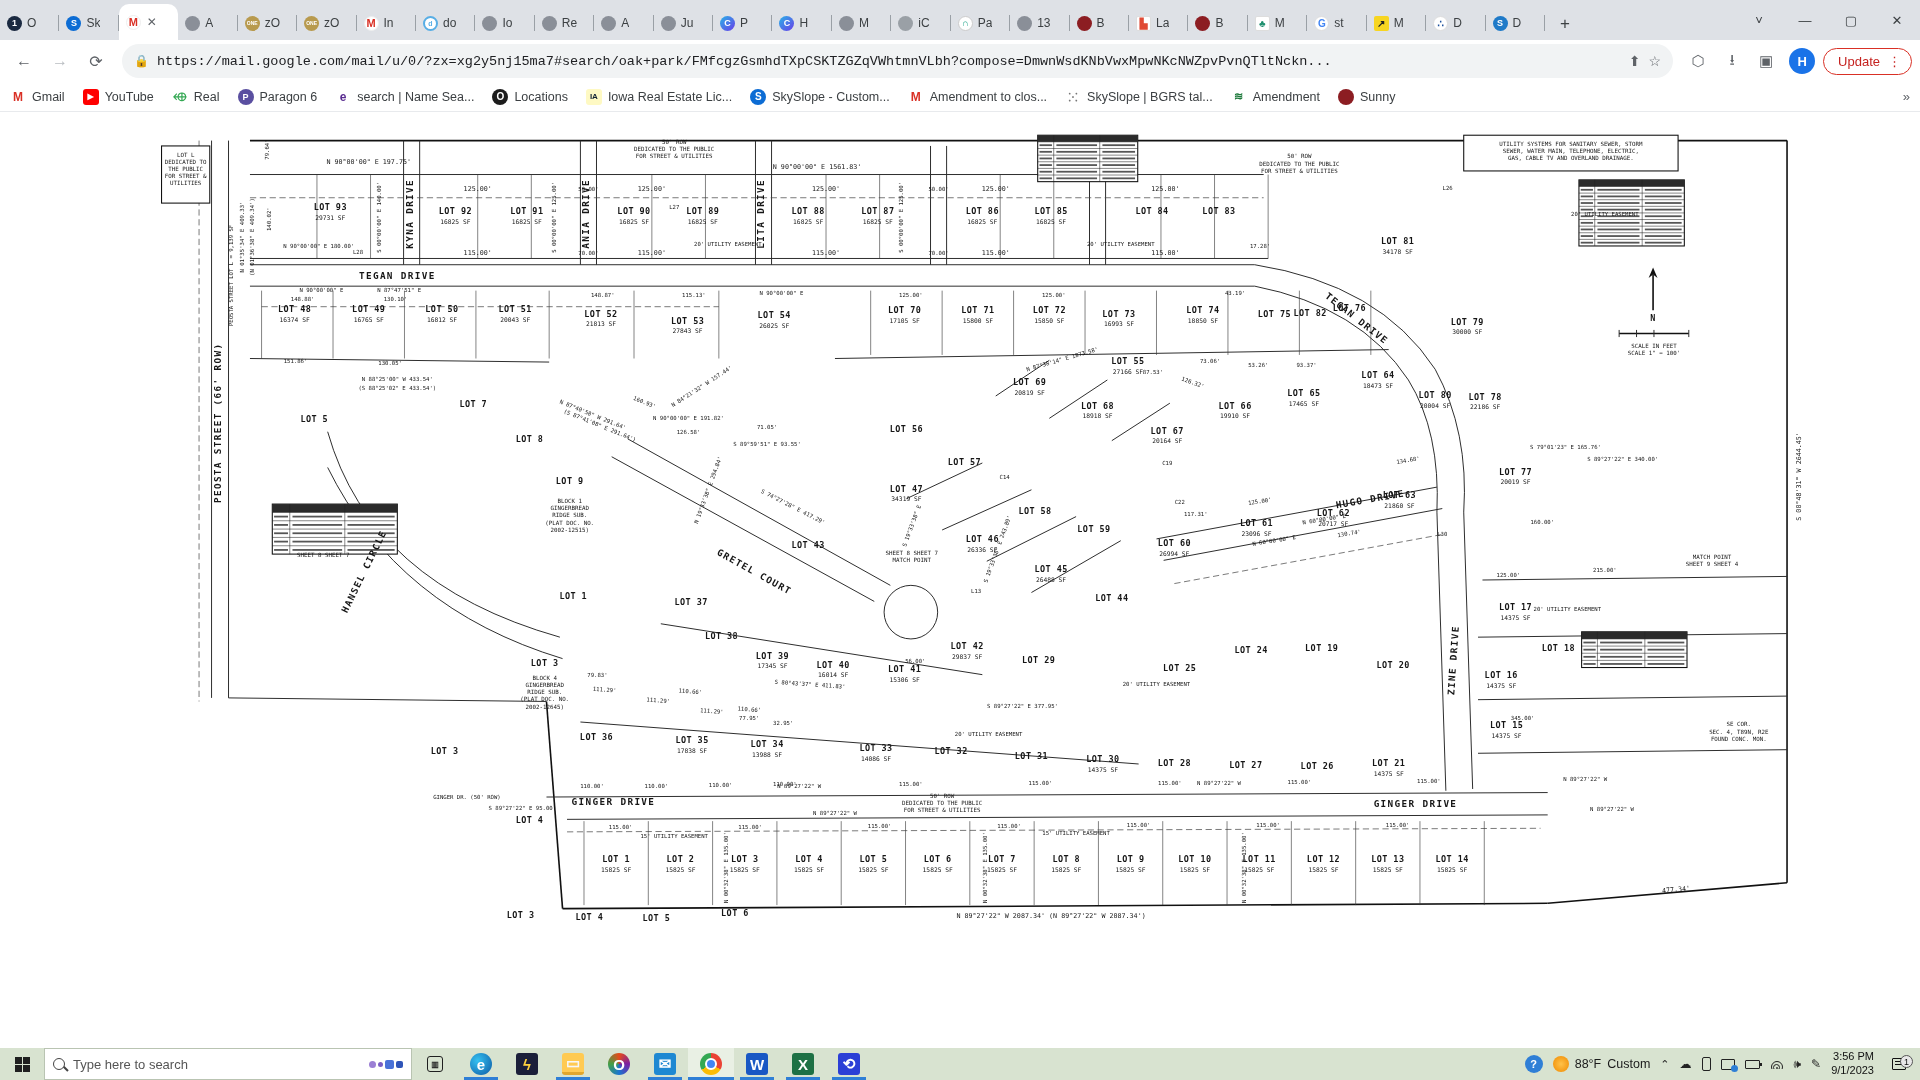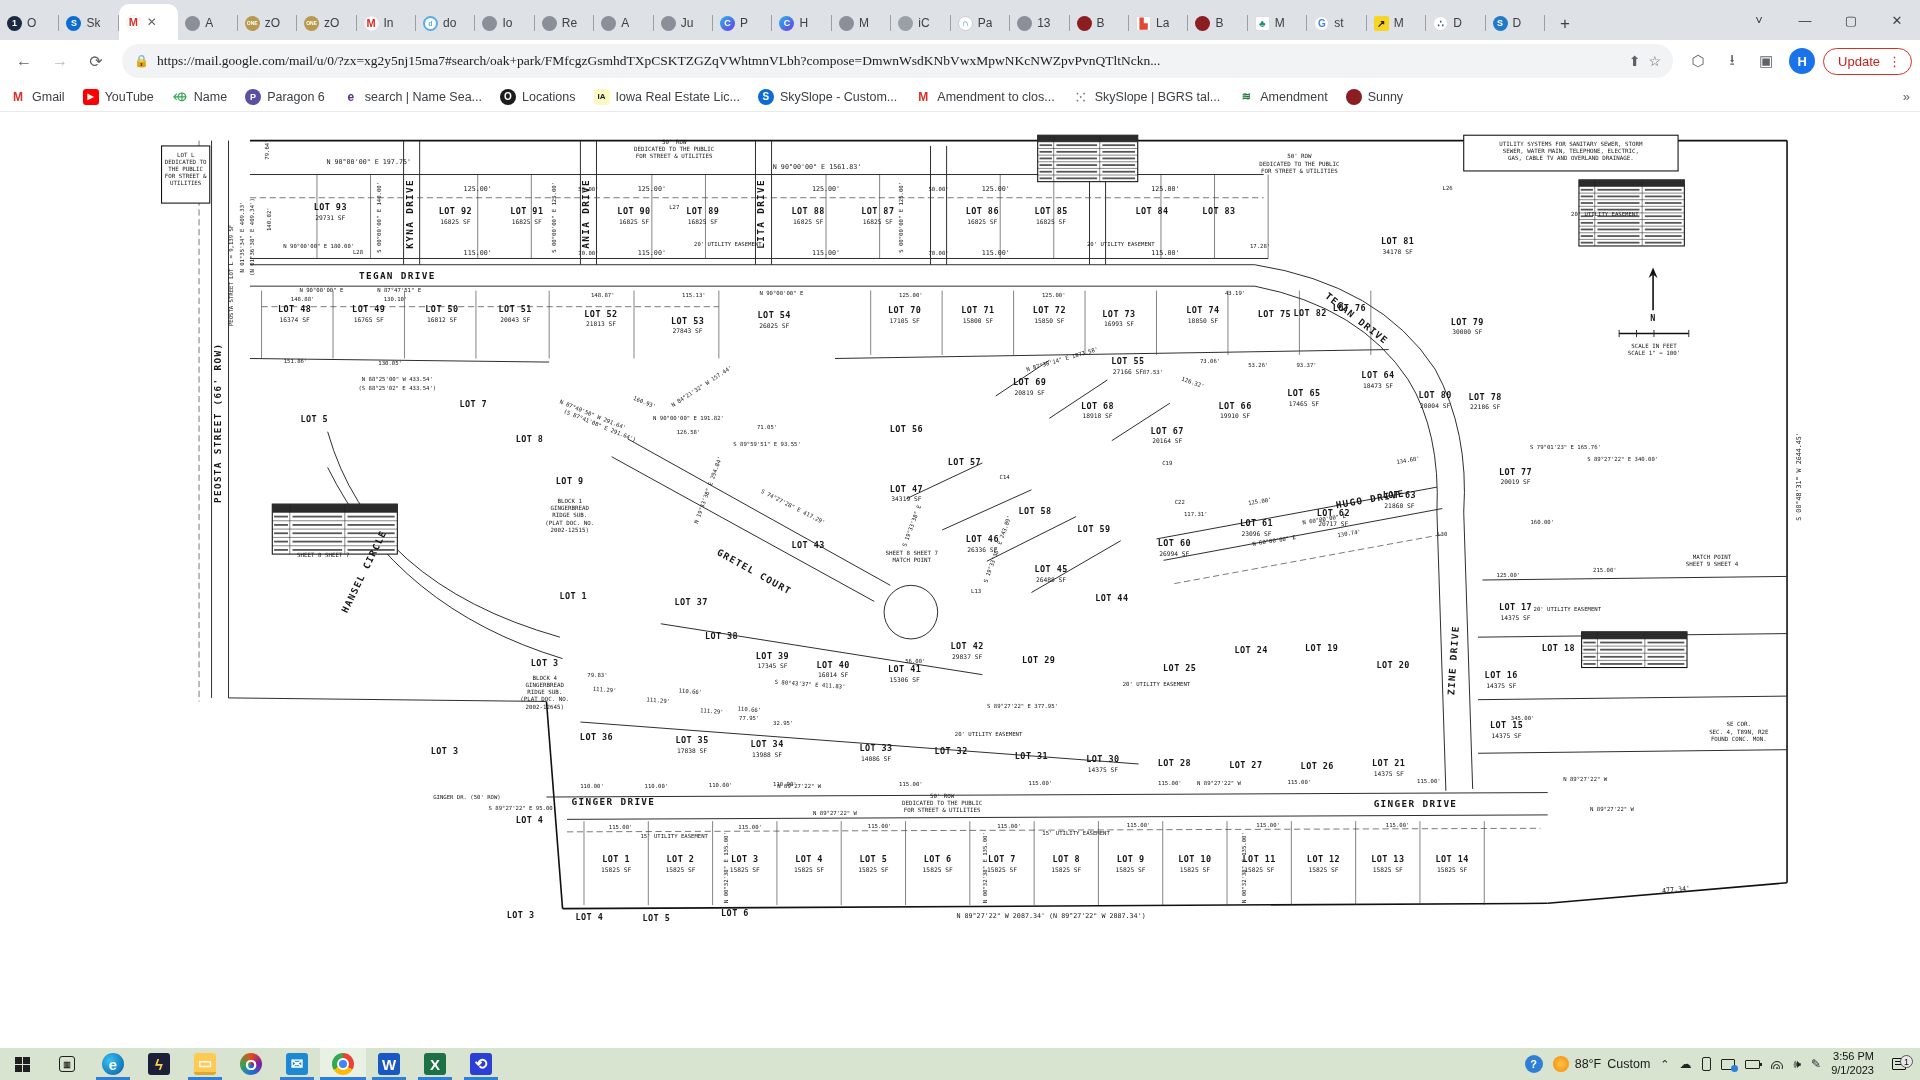--- a/index.html
+++ b/index.html
@@ -28,21 +28,21 @@
   #winctl { margin-left:auto; display:flex; align-items:center; height:40px; }
   #winctl .wbtn { width:46px; height:40px; display:flex; align-items:center; justify-content:center; color:#3c4043; font-size:13px; cursor:pointer; }
   #newtab { width:28px; height:28px; margin:0 4px 2px 6px; font-size:17px; color:#3c4043; display:flex; align-items:center; justify-content:center; cursor:pointer; }
 
   
   #toolbar { height:42px; background:#fff; display:flex; align-items:center; padding:0 8px; gap:4px; }
   .navbtn { width:32px; height:32px; border-radius:50%; display:flex; align-items:center; justify-content:center; font-size:16px; color:#5f6368; cursor:pointer; }
   .navbtn.dis { color:#b8bcc0; }
   #omnibox { flex:1; height:34px; background:#f1f3f4; border-radius:17px; display:flex; align-items:center; padding:0 12px; gap:8px; margin:0 6px; min-width:0; }
   #omnibox .lock { font-size:12px; color:#5f6368; }
-  #urltext { font-size:13.5px; color:#202124; white-space:nowrap; overflow:hidden; flex:1; font-family:Liberation Serif, serif; }
+  #urltext { font-size:13.5px; color:#202124; white-space:nowrap; overflow:hidden; flex:1; font-family:Liberation Mono, monospace; }
   #omnibox .obicon { font-size:14px; color:#5f6368; }
   .tbicon { width:30px; height:30px; display:flex; align-items:center; justify-content:center; font-size:15px; color:#5f6368; cursor:pointer; }
   #avatar { width:26px; height:26px; border-radius:50%; background:#1a73e8; color:#fff; font-size:13px; font-weight:bold; display:flex; align-items:center; justify-content:center; margin:0 4px; cursor:pointer; }
   #updatebtn { border:1px solid #d93025; border-radius:16px; color:#c5221f; font-size:13px; padding:5px 10px 5px 14px; display:flex; align-items:center; gap:8px; cursor:pointer; background:#fff; }
   #updatebtn .kebab { color:#c5221f; font-size:13px; letter-spacing:0; }
 
   
   #bookmarks { height:30px; background:#fff; border-bottom:1px solid #e8eaed; display:flex; align-items:center; padding:0 10px; gap:18px; }
   .bm { display:flex; align-items:center; gap:6px; cursor:pointer; }
   .bm .blabel { font-size:12.5px; color:#3c4043; white-space:nowrap; }
@@ -251,21 +251,21 @@
 <div class="bm">
       <span class="bicon b-gmail">M</span>
       <span class="blabel">Gmail</span>
     </div>
     <div class="bm">
       <span class="bicon b-yt">▶</span>
       <span class="blabel">YouTube</span>
     </div>
     <div class="bm">
       <span class="bicon b-maps">⬲</span>
-      <span class="blabel">Name</span>
+      <span class="blabel">Real</span>
     </div>
     <div class="bm">
       <span class="bicon b-paragon">P</span>
       <span class="blabel">Paragon 6</span>
     </div>
     <div class="bm">
       <span class="bicon b-esearch">e</span>
       <span class="blabel">search | Name Sea...</span>
     </div>
     <div class="bm">
@@ -872,20 +872,30 @@
 
 <div id="taskbar">
   <div id="startbtn">
     <div class="wingrid">
         <div></div>
         <div></div>
         <div></div>
         <div></div>
       </div>
   </div>
+  <div id="searchbox">
+    <span class="mag"></span>
+    <span id="searchtext">Type here to search</span>
+    <span class="sb-art">
+      <i style="width:7px;height:7px;background:#9b7fd4"></i>
+      <i style="width:5px;height:5px;background:#7b5fc4"></i>
+      <i style="width:9px;height:9px;background:#4a72d8;border-radius:2px"></i>
+      <i style="width:7px;height:7px;background:#2f54b8;border-radius:2px"></i>
+    </span>
+  </div>
   <div id="tbapps" style="display: flex;">
       <div class="tbapp">
         <span class="appglyph" style="background:transparent;color:#1f1f1f;border:1.5px solid #1f1f1f;width:16px;height:16px;font-size:8px">▥</span>
       </div>
       <div class="tbapp run">
         <span class="appglyph" style="background:radial-gradient(circle at 35% 35%,#35c1f1,#0c59a4);border-radius:50%">e</span>
       </div>
       <div class="tbapp">
         <span class="appglyph" style="background:#1b1f3a;color:#ffd23f">ϟ</span>
       </div>

